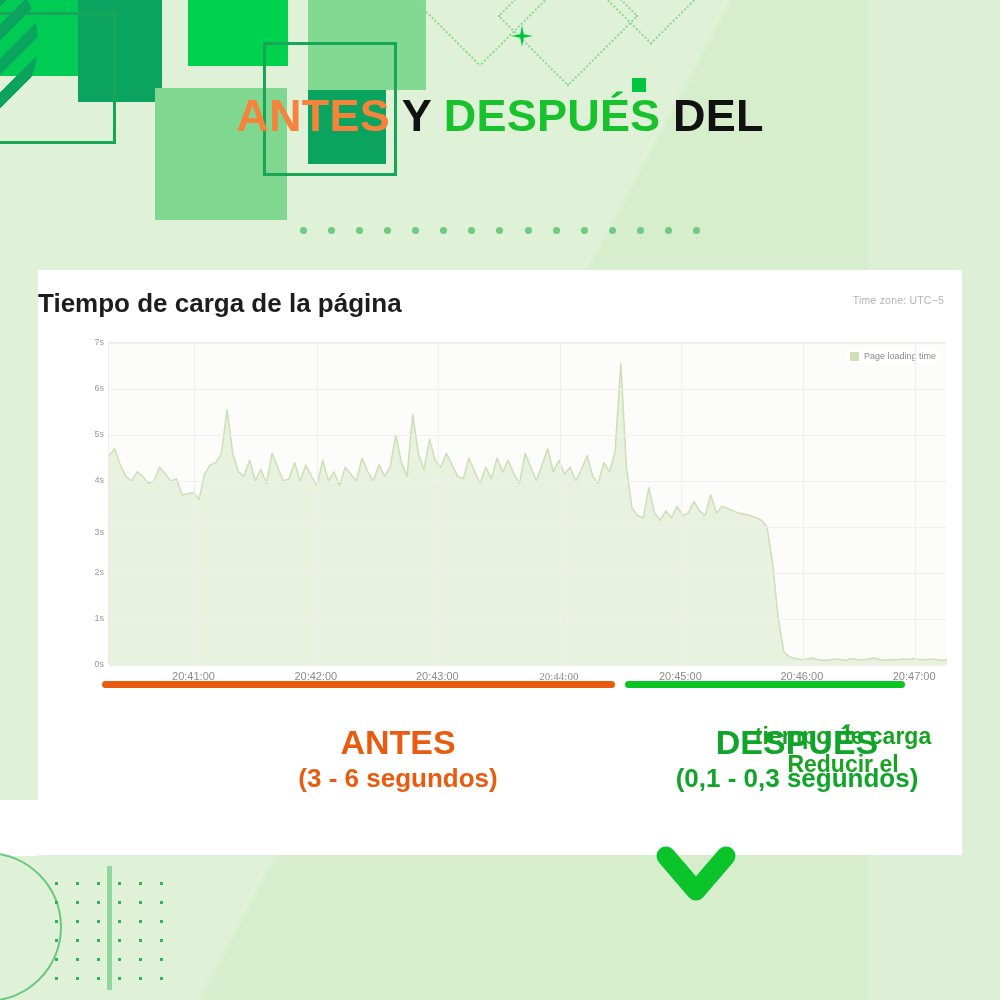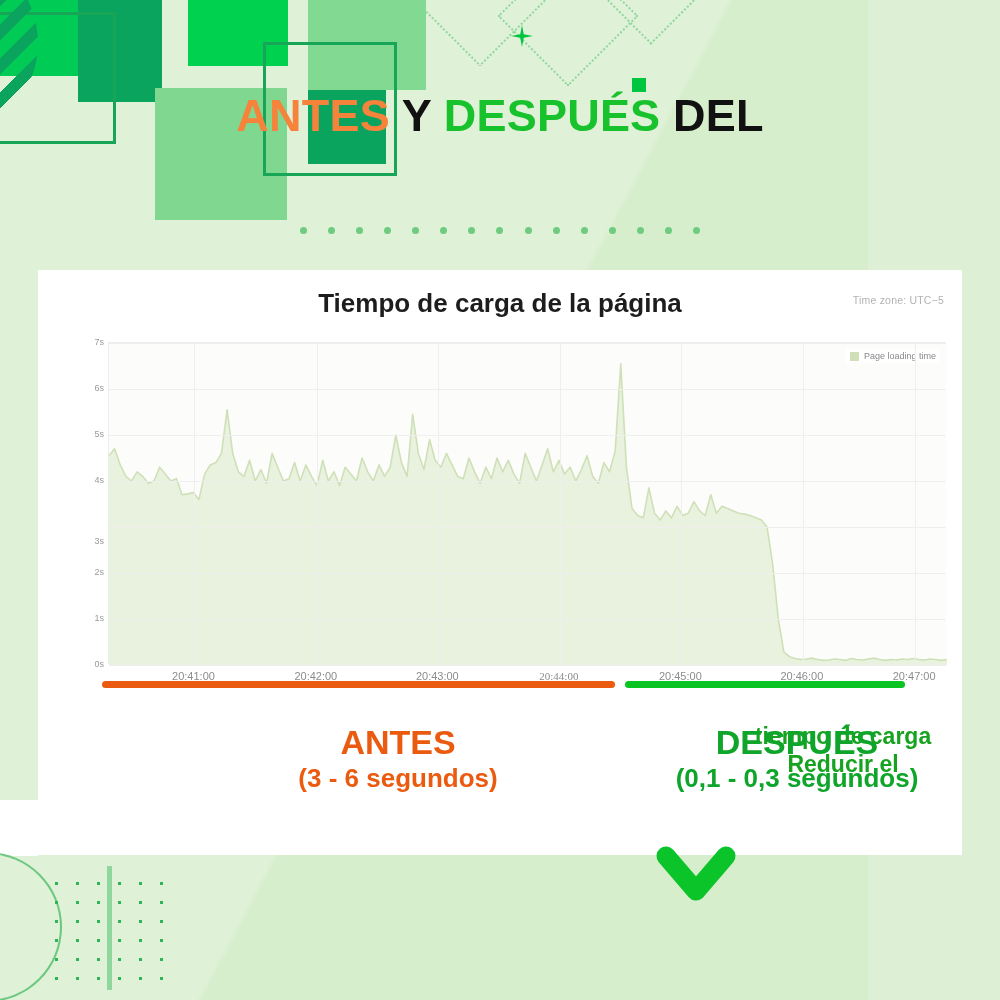--- a/index.html
+++ b/index.html
@@ -75,21 +75,21 @@
   }
   .heading .orange{ color:#f6833c; }
   .heading .green{ color:#18c22c; }
 
   
   .card{
     position:absolute; left:38px; top:270px; width:924px; height:585px;
     background:#ffffff;
   }
   .chart-title{
-    position:absolute; left:0; top:18px; width:924px; text-align:center;
+    position:absolute; left:0; top:18px; width:924px; 
     font-size:26px; font-weight:800; color:#1d1d1d;
   }
   .tz{
     position:absolute; right:18px; top:24px;
     font-size:10.5px; color:#b3b3b3; letter-spacing:.2px;
   }
 
   
   .plot{
     position:absolute; left:70px; top:72px; width:838px; height:322px;
@@ -193,21 +193,21 @@
     </div>
 
   <div class="card">
     <div class="chart-title">Tiempo de carga de la página</div>
     <div class="tz">Time zone: UTC−5</div>
 
     <div class="ylabels" id="ylabels">
         <span style="top: 328px;">0s</span>
         <span style="top: 282px;">1s</span>
         <span style="top: 236px;">2s</span>
-        <span style="top: 205px; margin-left: 20px;">3s</span>
+        <span style="top: 196px; margin-left: 20px;">3s</span>
         <span style="top: 144px;">4s</span>
         <span style="top: 98px;">5s</span>
         <span style="top: 52px;">6s</span>
         <span style="top: 6px;">7s</span>
       </div>
     <div class="xlabels" id="xlabels">
         <span style="left: 85.476px;">20:41:00</span>
         <span style="left: 207.824px;">20:42:00</span>
         <span style="left: 329.334px;">20:43:00</span>
         <span style="left: 450.844px; font-family: Liberation Serif, serif;">20:44:00</span>

